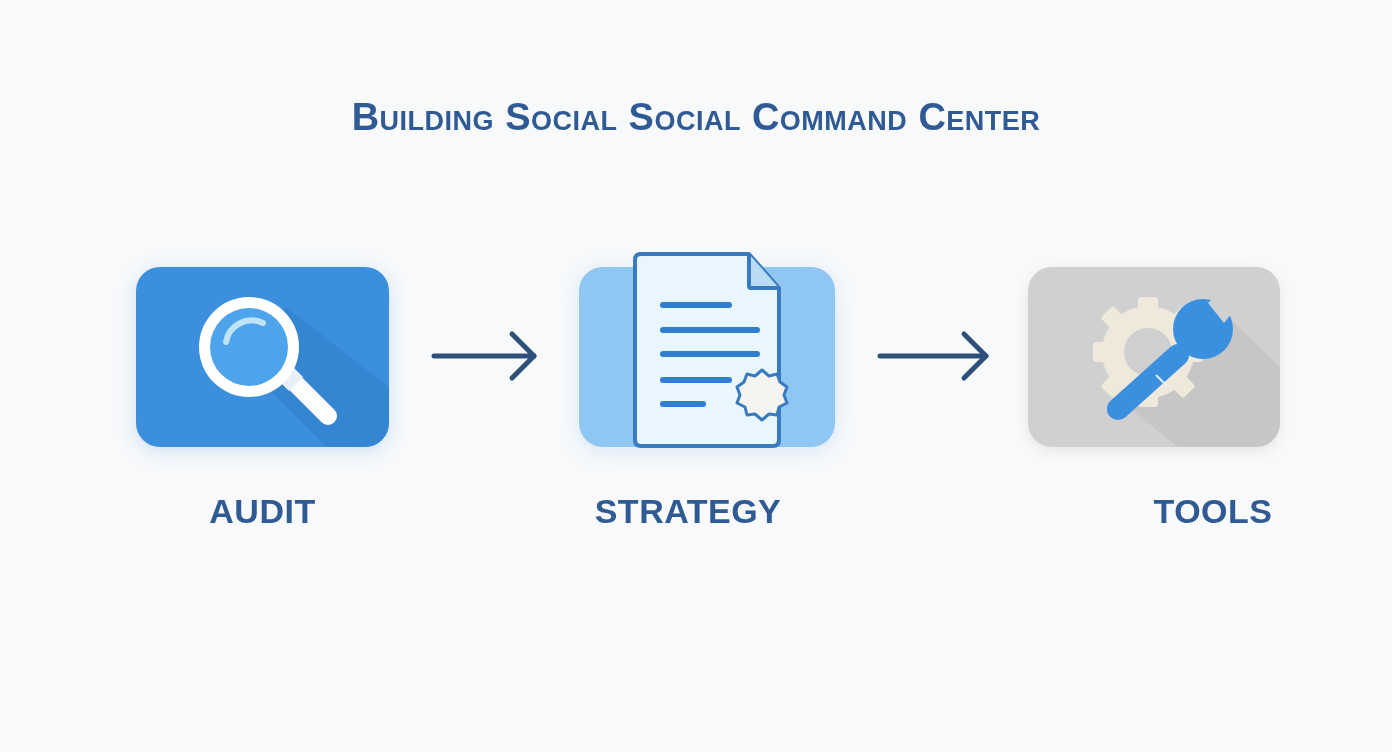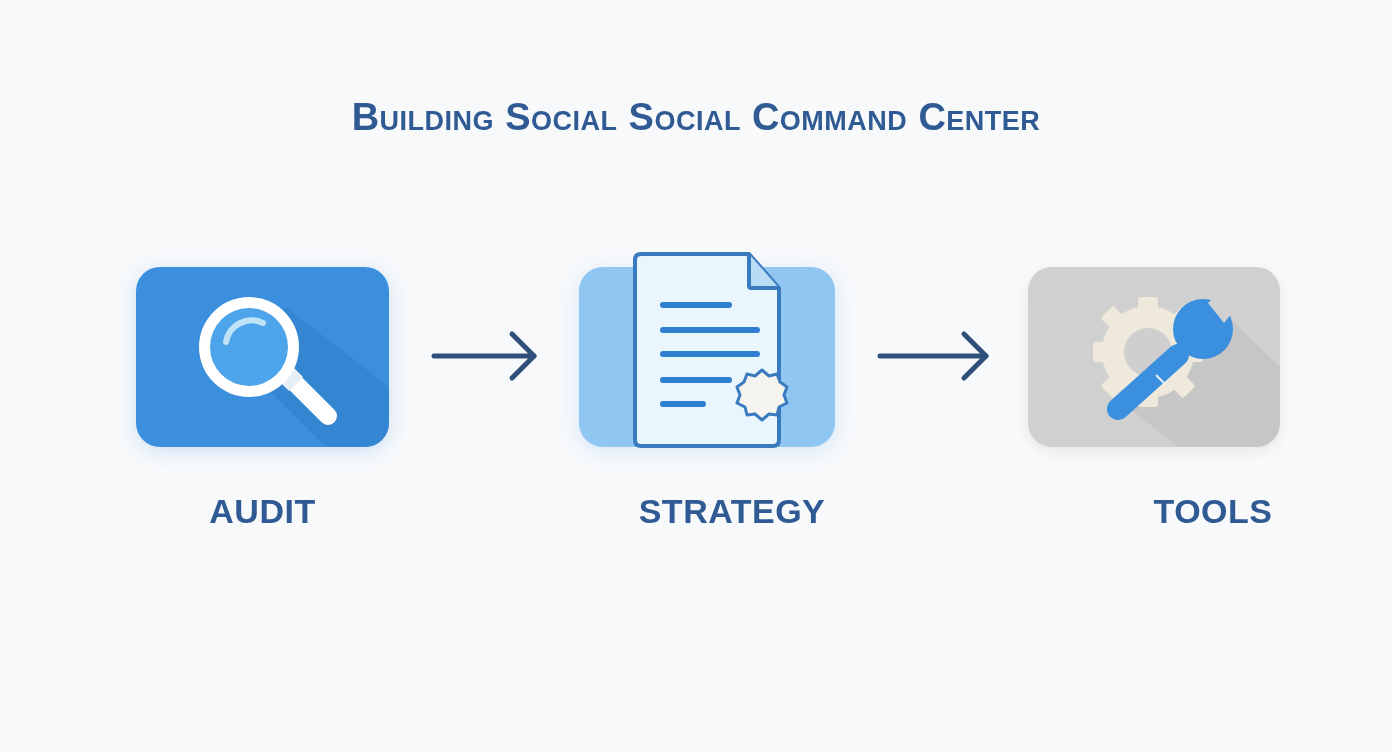--- a/index.html
+++ b/index.html
@@ -89,14 +89,14 @@
     </g>
     <circle cx="120" cy="85" r="24" fill="#cfcfcf"></circle>
     <line x1="90" y1="142" x2="150" y2="88" stroke="#3a8fdf" stroke-width="22" stroke-linecap="round"></line>
     <circle cx="175" cy="62" r="30" fill="#3a8fdf"></circle>
     <polygon points="180,36 196,20 212,36 196,56" fill="#d0d0d0"></polygon>
     <line x1="128" y1="108" x2="138" y2="118" stroke="#e8eef5" stroke-width="2"></line>
   </svg>
 </div>
 
 <div class="label" style="left:136px; width:253px;">AUDIT</div>
-<div class="label" style="left:604px; width:256px;">STRATEGY</div>
+<div class="label" style="left:560px; width:256px;">STRATEGY</div>
 <div class="label" style="left:1084px; width:258px;">TOOLS</div>
 
 </body></html>

